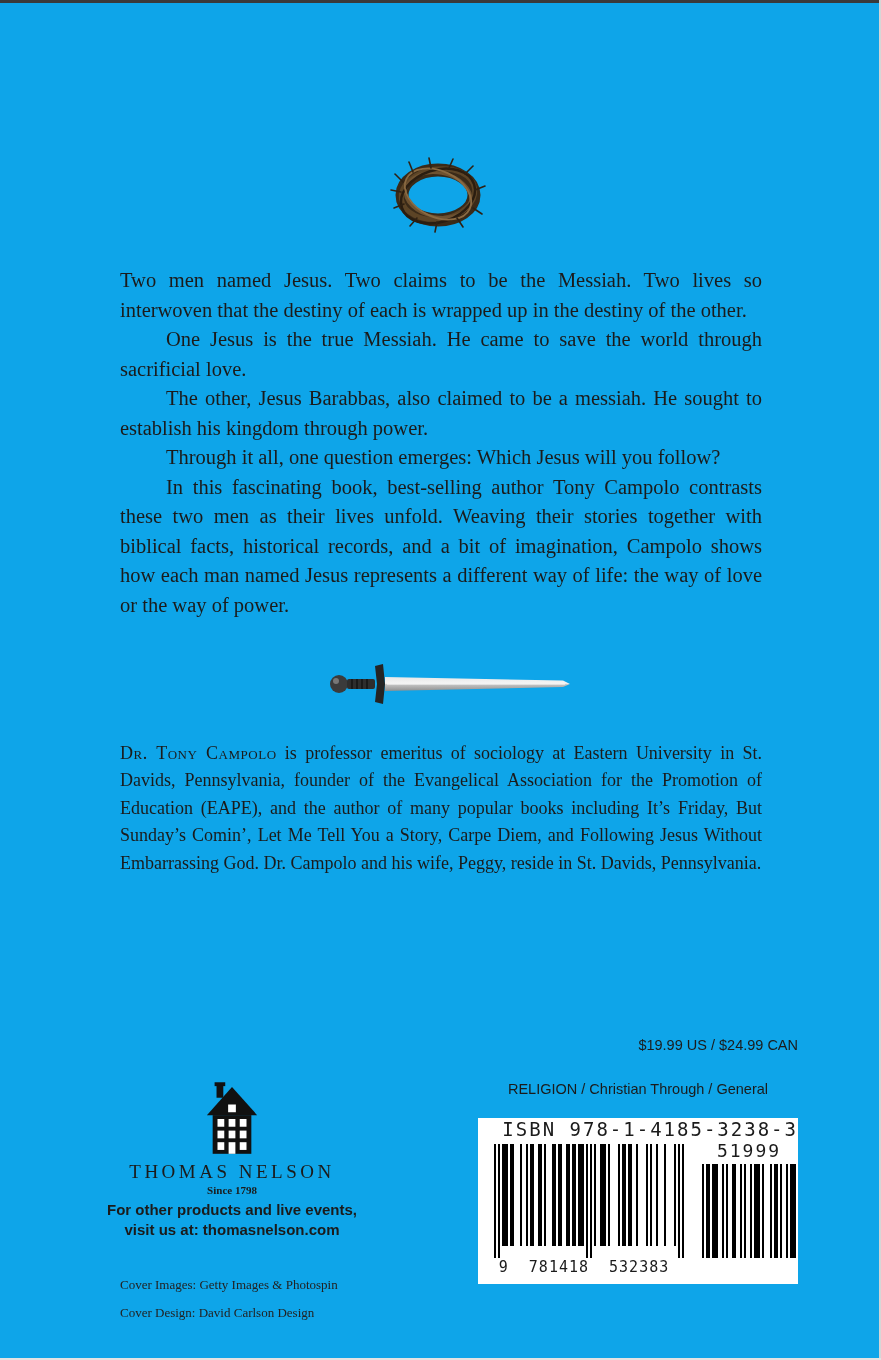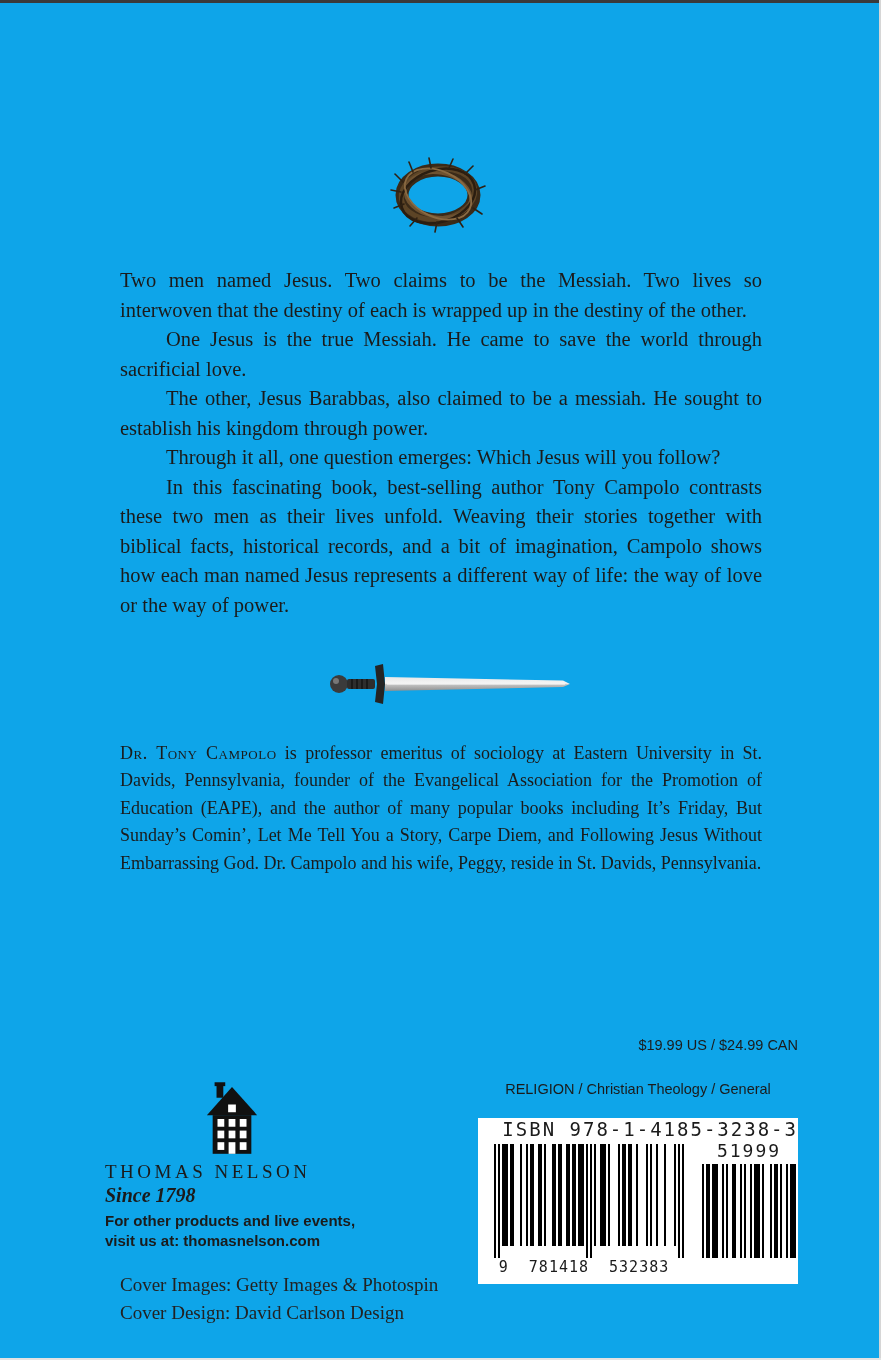--- a/index.html
+++ b/index.html
@@ -36,40 +36,40 @@
   .sword {
     position: absolute; left: 323px; top: 656px; width: 250px; height: 56px;
   }
   .bio {
     position: absolute; left: 120px; top: 740px; width: 642px;
     font-size: 18px; line-height: 27.4px; text-align: justify; margin: 0;
   }
   .bio .lead { font-variant: small-caps; letter-spacing: 0.5px; }
   .publisher {
     position: absolute; left: 105px; top: 1082px; width: 254px;
-    text-align: left;
+    text-align: center;
   }
   .publisher svg { display: block; margin: 0 auto; }
   .publisher-name {
     margin-top: 5px;
     font-size: 19px; letter-spacing: 3.5px; text-transform: uppercase;
     font-family: "Liberation Serif", serif;
   }
   .publisher-tagline {
     margin-top: 1px;
-    font-size: 20px; font-style: italic; font-weight: bold;
+    font-size: 11px; font-weight: bold;
   }
   .publisher-promo {
     margin-top: 4px;
     font-family: "Liberation Sans", sans-serif;
     font-weight: bold; font-size: 15px; line-height: 20px;
   }
   .credits {
     position: absolute; left: 120px; top: 1274px;
-    font-size: 19px; line-height: 22px; color: #222222;
+    font-size: 13px; line-height: 22px; color: #222222;
   }
   .credits div + div { margin-top: 6px; }
   .retail-category {
     position: absolute; left: 478px; top: 1081px; width: 320px;
     text-align: center;
     font-family: "Liberation Sans", sans-serif; font-size: 14.5px;
     white-space: nowrap;
   }
   .retail-category .b, .retail-price .b { font-weight: normal; }
   .retail-price {
@@ -197,21 +197,21 @@
       <div>For other products and live events,</div>
       <div>visit us at: thomasnelson.com</div>
     </div>
   </div>
 
   <div class="credits">
     <div>Cover Images: Getty Images &amp; Photospin</div>
     <div>Cover Design: David Carlson Design</div>
   </div>
 
-  <div class="retail-category"><span class="b">RELIGION</span><span> / Christian Theology / General</span></div>
+  <div class="retail-category"><span class="b">RELIGION</span><span> / Christian Through / General</span></div>
   <div class="retail-price"><span class="b">$19.99 US</span><span> / $24.99 CAN</span></div>
 
   <div class="barcode-box">
     <div class="isbn-text">ISBN 978-1-4185-3238-3</div>
     <div class="supplement-code">51999</div>
     <svg class="barcode-svg" viewBox="0 0 320 120" preserveAspectRatio="none">
         <rect x="16" y="0" width="2" height="114"></rect>
         <rect x="20" y="0" width="2" height="114"></rect>
         <rect x="24" y="0" width="2" height="102"></rect>
         <rect x="26" y="0" width="2" height="102"></rect>

